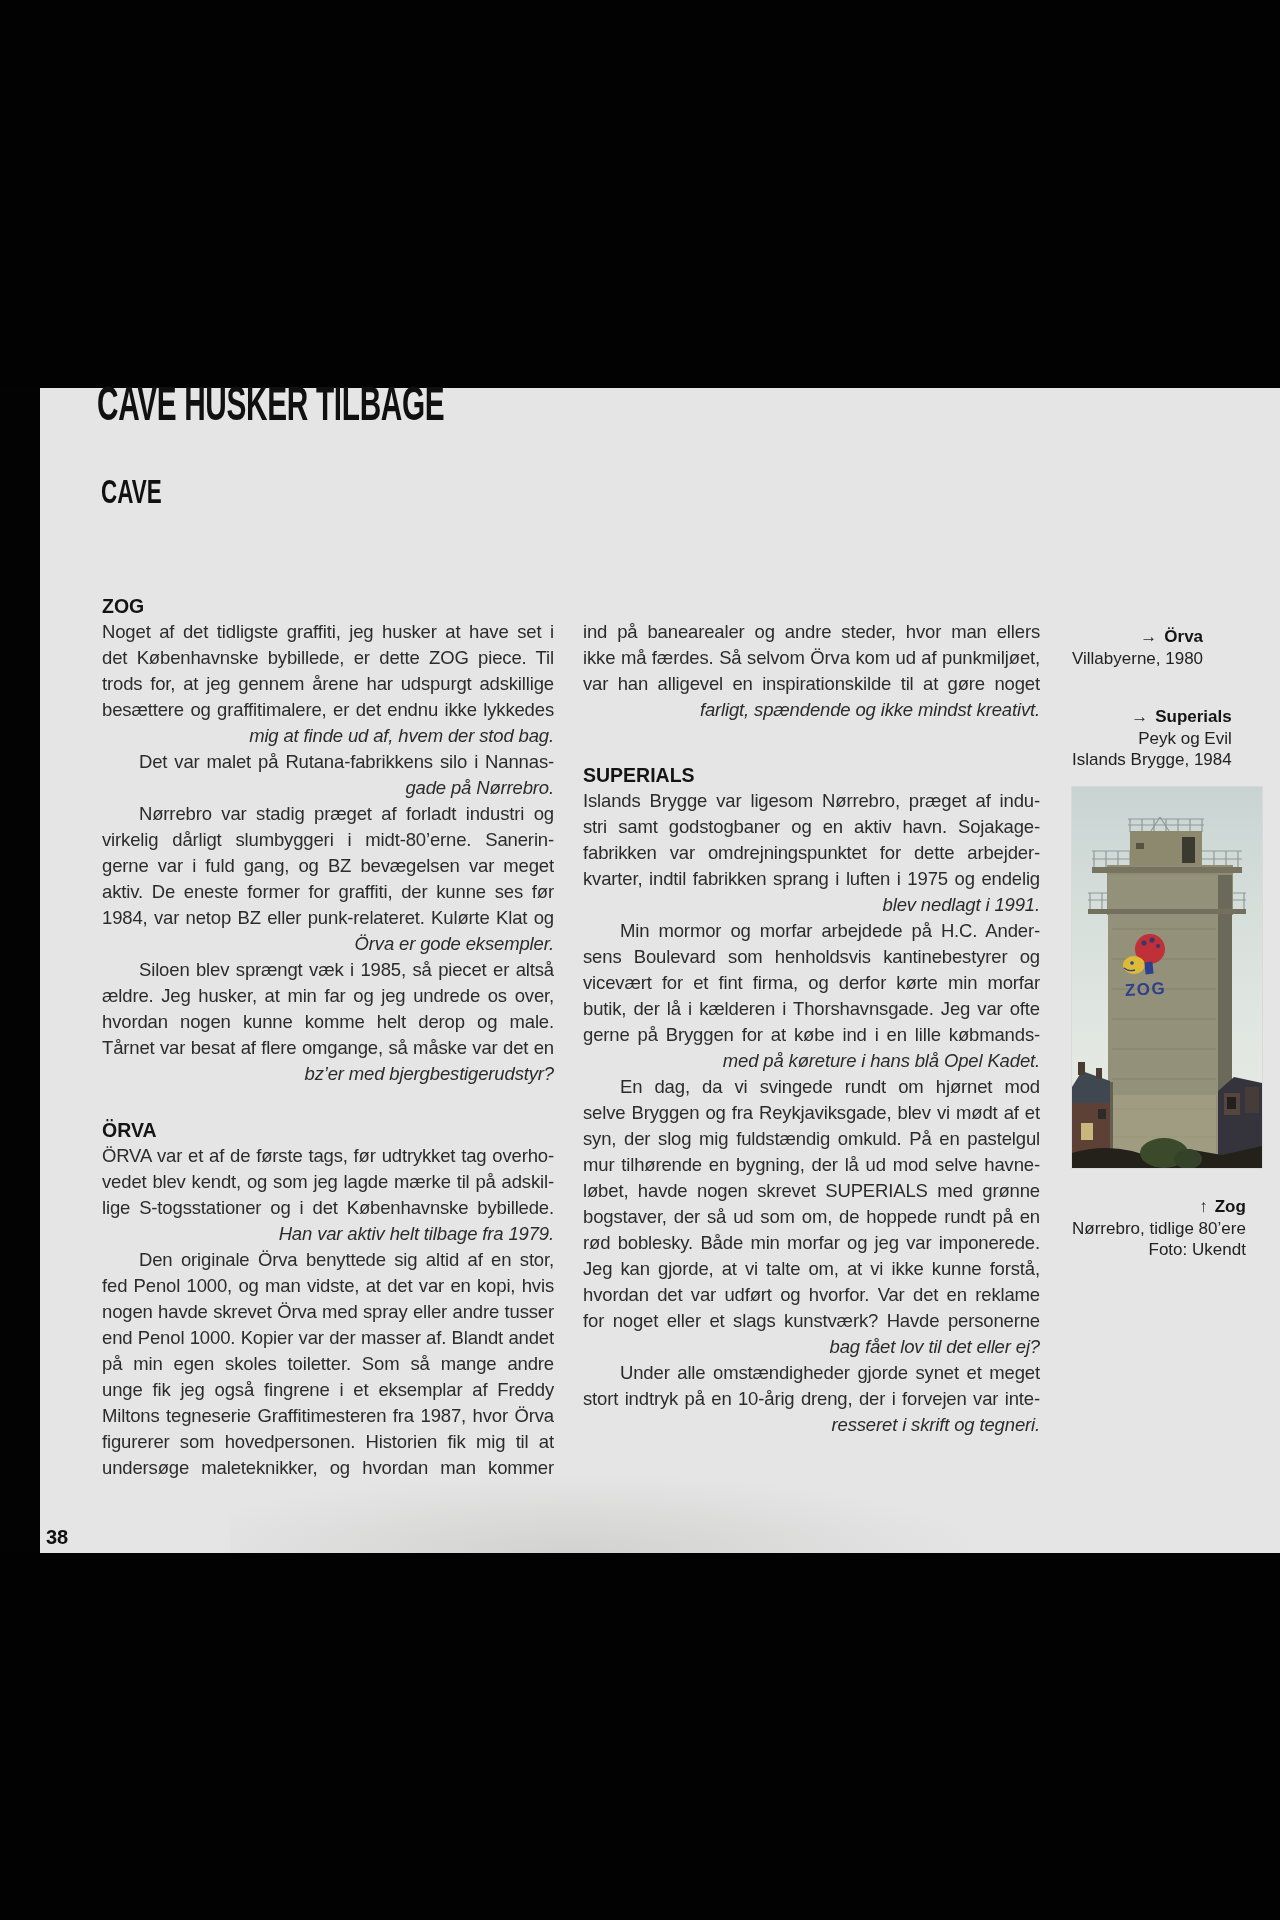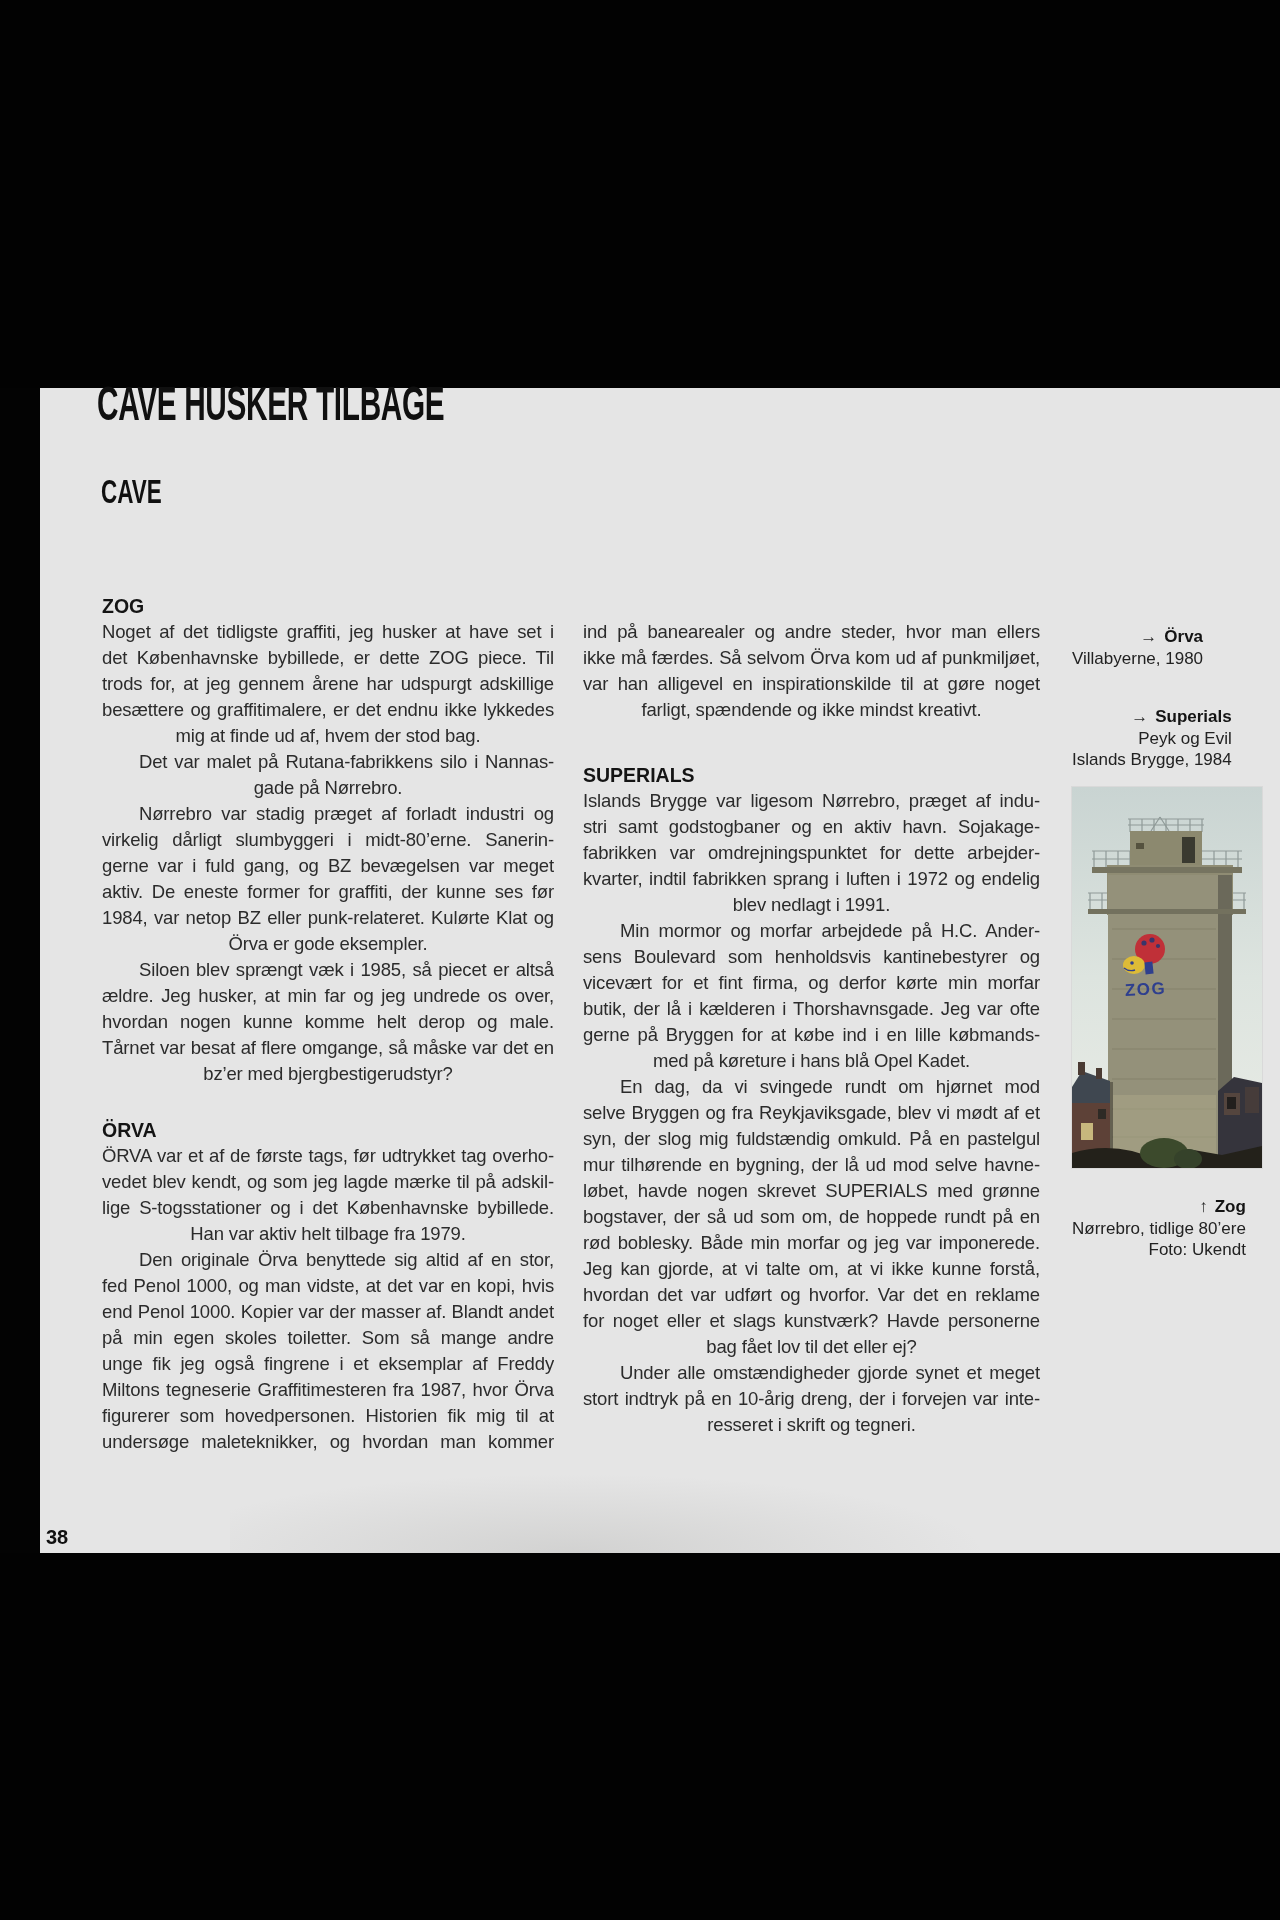--- a/index.html
+++ b/index.html
@@ -17,21 +17,21 @@
   .subtitle{position:absolute;left:61px;top:88px;font-size:34px;line-height:30px;font-weight:bold;
          color:#101010;transform:scaleX(.66);transform-origin:left top;white-space:nowrap;}
   .col{position:absolute;top:205px;font-size:18.5px;line-height:26px;letter-spacing:-.15px;color:#2b2b2b;}
   .col-left{left:62px;width:452px;}
   .col-right{left:543px;width:457px;padding-top:26px;}
   .col-heading{height:26px;font-weight:bold;font-size:19.5px;letter-spacing:0;color:#141414;}
   .col-heading.gap-orva{margin-top:30px;}
   .col-heading.gap-sup{margin-top:39px;}
   .line{height:26px;overflow:hidden;text-align:justify;}
   .line::after{content:"";display:inline-block;width:100%;height:0;}
-  .line.last{text-align:center;}
+  .line.last{text-align:right;font-style:italic;}
   .line.last::after{content:none;}
   .line.indent{text-indent:37px;}
   .sidebar{position:absolute;left:1032px;top:238px;width:200px;height:1000px;text-align:right;}
   .cap{position:absolute;left:0;font-size:17px;line-height:21.5px;color:#222;}
   .cap .cap-head{white-space:nowrap;}
   .cap .cap-arrow{font-weight:normal;margin-right:7px;color:#2a2a2a;}
   .cap .cap-title{font-weight:bold;color:#141414;}
   .cap .cap-line{white-space:nowrap;}
   .photo{position:absolute;left:0;top:161px;width:190px;height:381px;display:block;
          outline:1px solid rgba(0,0,0,.05);}
@@ -78,41 +78,42 @@
         <div class="col-heading gap-orva">ÖRVA</div>
         <div class="para">
           <div class="line">ÖRVA var et af de første tags, før udtrykket tag overho-</div>
           <div class="line">vedet blev kendt, og som jeg lagde mærke til på adskil-</div>
           <div class="line">lige S-togsstationer og i det Københavnske bybillede.</div>
           <div class="line last">Han var aktiv helt tilbage fra 1979.</div>
         </div>
         <div class="para">
           <div class="line indent">Den originale Örva benyttede sig altid af en stor,</div>
           <div class="line">fed Penol 1000, og man vidste, at det var en kopi, hvis</div>
+          <div class="line">nogen havde skrevet Örva med spray eller andre tusser</div>
           <div class="line">end Penol 1000. Kopier var der masser af. Blandt andet</div>
           <div class="line">på min egen skoles toiletter. Som så mange andre</div>
           <div class="line">unge fik jeg også fingrene i et eksemplar af Freddy</div>
           <div class="line">Miltons tegneserie Graffitimesteren fra 1987, hvor Örva</div>
           <div class="line">figurerer som hovedpersonen. Historien fik mig til at</div>
           <div class="line">undersøge maleteknikker, og hvordan man kommer</div>
         </div>
       </div>
     <div class="col col-right">
         <div class="para">
           <div class="line">ind på banearealer og andre steder, hvor man ellers</div>
           <div class="line">ikke må færdes. Så selvom Örva kom ud af punkmiljøet,</div>
           <div class="line">var han alligevel en inspirationskilde til at gøre noget</div>
           <div class="line last">farligt, spændende og ikke mindst kreativt.</div>
         </div>
         <div class="col-heading gap-sup">SUPERIALS</div>
         <div class="para">
           <div class="line">Islands Brygge var ligesom Nørrebro, præget af indu-</div>
           <div class="line">stri samt godstogbaner og en aktiv havn. Sojakage-</div>
           <div class="line">fabrikken var omdrejningspunktet for dette arbejder-</div>
-          <div class="line">kvarter, indtil fabrikken sprang i luften i 1972 og endelig</div>
+          <div class="line">kvarter, indtil fabrikken sprang i luften i 1975 og endelig</div>
           <div class="line last">blev nedlagt i 1991.</div>
         </div>
         <div class="para">
           <div class="line indent">Min mormor og morfar arbejdede på H.C. Ander-</div>
           <div class="line">sens Boulevard som henholdsvis kantinebestyrer og</div>
           <div class="line">vicevært for et fint firma, og derfor kørte min morfar</div>
           <div class="line">butik, der lå i kælderen i Thorshavnsgade. Jeg var ofte</div>
           <div class="line">gerne på Bryggen for at købe ind i en lille købmands-</div>
           <div class="line last">med på køreture i hans blå Opel Kadet.</div>
         </div>

